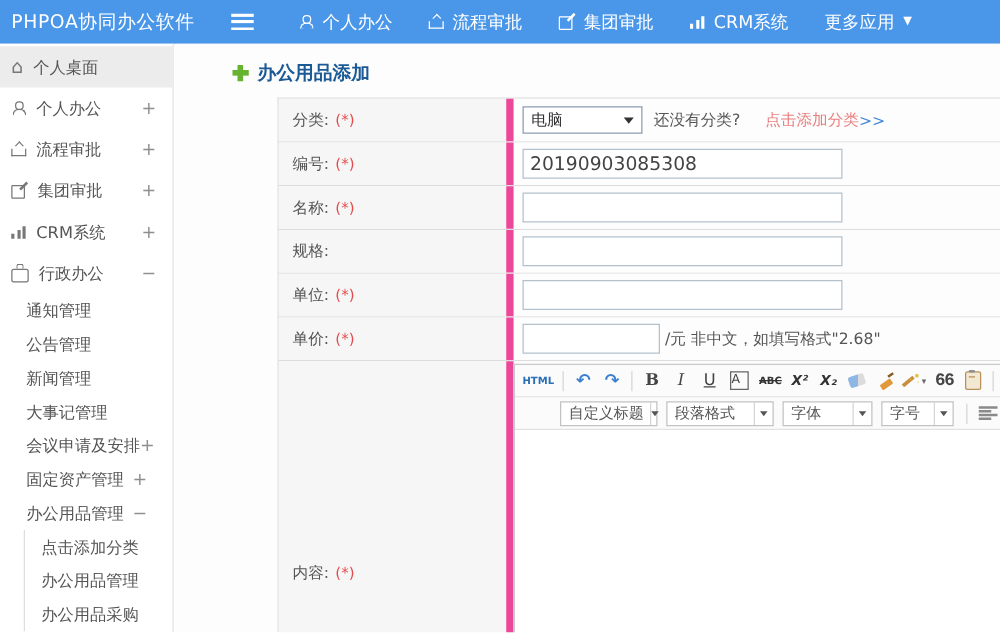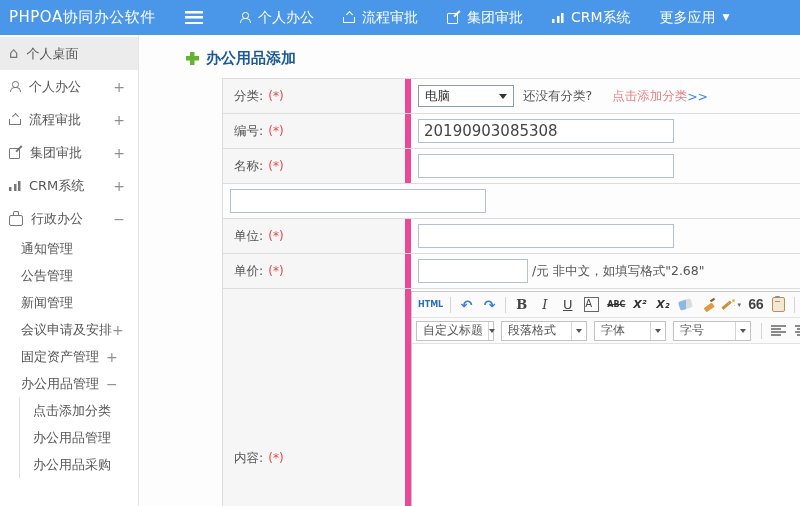--- a/index.html
+++ b/index.html
@@ -184,20 +184,23 @@
     </div>
     <div class="si s2">
       <span class="lbl">通知管理</span>
     </div>
     <div class="si s2">
       <span class="lbl">公告管理</span>
     </div>
     <div class="si s2">
       <span class="lbl">新闻管理</span>
     </div>
+    <div class="si s2">
+      <span class="lbl">大事记管理</span>
+    </div>
     <div class="si s2 tight">
       <span class="lbl">会议申请及安排</span>
       <span class="exp">+</span>
     </div>
     <div class="si s2">
       <span class="lbl">固定资产管理</span>
       <span class="exp">+</span>
     </div>
     <div class="si s2">
       <span class="lbl">办公用品管理</span>
@@ -253,20 +256,24 @@
       <div class="fl">
         <span>名称:</span>
         <span class="req">(*)</span>
       </div>
       <div class="ff">
         <input class="txt" style="">
       </div>
     </div>
 
     <div class="frow">
+      <div class="fl">
+        <span>规格:</span>
+        <span class="req"></span>
+      </div>
       <div class="ff">
         <input class="txt" style="">
       </div>
     </div>
 
     <div class="frow">
       <div class="fl">
         <span>单位:</span>
         <span class="req">(*)</span>
       </div>
@@ -338,39 +345,39 @@
               </span>
               <span class="tb">
                 <span class="t-quote">66</span>
               </span>
               <span class="tb">
                 <span class="t-paste"></span>
               </span>
               <span class="tsep"></span>
             </div>
           <div class="tbar" id="toolbar2">
-              <div class="tsel" style="width: 78px;">
+              <div class="tsel" style="width: 78px; margin-left: 32px;">
                 <span>自定义标题</span>
                 <span class="cbox">
                   <i></i>
                 </span>
               </div>
               <div class="tsel" style="width: 86px;">
                 <span>段落格式</span>
                 <span class="cbox">
                   <i></i>
                 </span>
               </div>
               <div class="tsel" style="width: 72px;">
                 <span>字体</span>
                 <span class="cbox">
                   <i></i>
                 </span>
               </div>
-              <div class="tsel" style="width: 78px; text-align: center;">
+              <div class="tsel" style="width: 58px; text-align: center;">
                 <span>字号</span>
                 <span class="cbox">
                   <i></i>
                 </span>
               </div>
               <span class="tsep"></span>
               <span class="al a-left"></span>
               <span class="al a-center"></span>
             </div>
           <div class="edit-area"></div>

